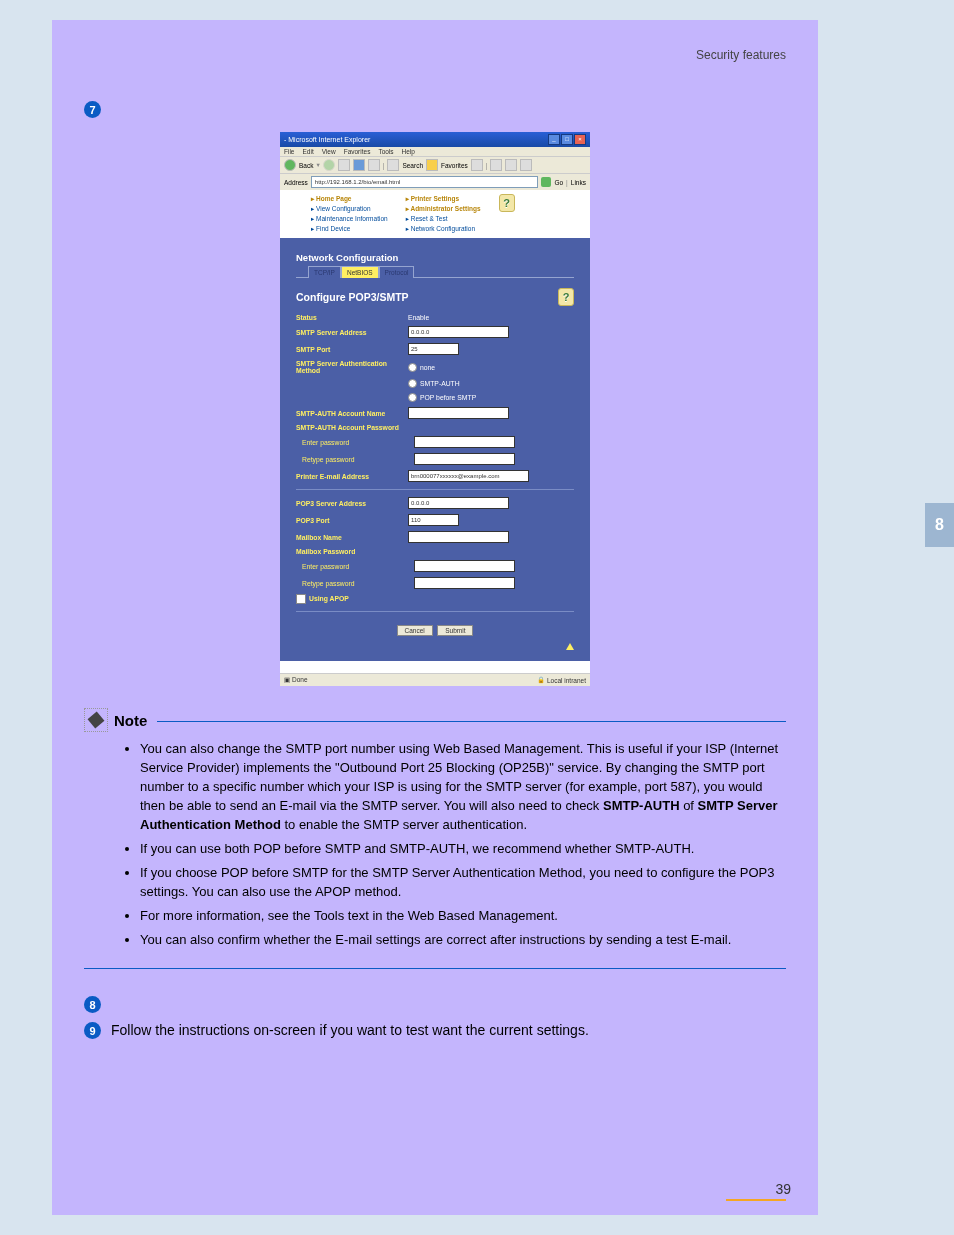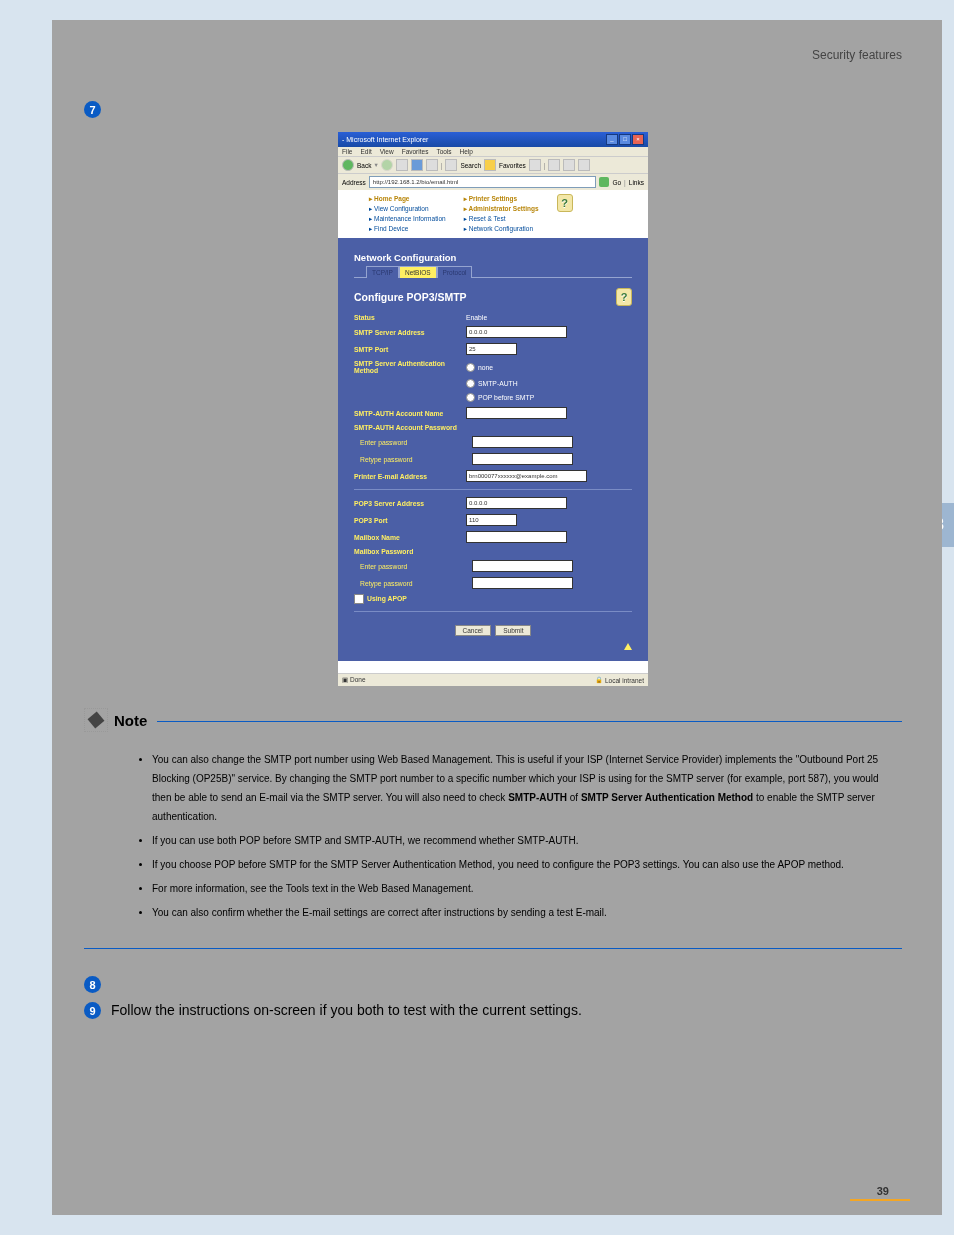--- a/index.html
+++ b/index.html
@@ -1,17 +1,17 @@
 <!DOCTYPE html>
 <html><head>
 <meta charset="utf-8">
 <style>
   html,body{margin:0;padding:0;font-family:Arial,Helvetica,sans-serif;background:#fff;color:#000}
   .page{width:954px;height:1235px;position:relative;background:#d8e4ef;box-sizing:border-box}
-  .inner{background:#a3a3a3;position:absolute;left:52px;top:20px;width:890px;height:1195px;padding:28px 40px 0 32px;box-sizing:border-box}
+  .inner{background:#c4b5fd;position:absolute;left:52px;top:20px;width:766px;height:1195px;padding:28px 32px 0 32px;box-sizing:border-box}
   .header{text-align:right;font-size:12px;color:#444;margin-bottom:38px}
   .step{display:flex;margin:8px 0}
   .ball{width:17px;height:17px;border-radius:50%;background:#0a5bc4;color:#fff;font-size:11px;font-weight:bold;display:flex;align-items:center;justify-content:center;margin-right:10px;margin-top:1px;flex-shrink:0}
   .step-text{font-size:14px;line-height:19px}
   .screenshot{width:310px;margin:14px auto 22px auto;background:#fff}
   .titlebar{background:linear-gradient(#2a5fd6,#184aa6);color:#fff;font-size:7px;padding:2px 4px;display:flex;align-items:center;justify-content:space-between}
   .winbtns{display:flex;gap:1px}
   .winbtn{width:10px;height:9px;background:#5a8ae0;border:1px solid #163a80;font-size:6px;text-align:center;line-height:9px}
   .winbtn.close{background:#e76353}
   .menubar{background:#ece9d8;font-size:6.5px;padding:1px 4px;color:#333;display:flex;gap:8px}
@@ -48,24 +48,24 @@
   .goTop{text-align:right;color:#fff;font-size:7px;margin-top:6px}
   .goTop .tri{display:inline-block;width:0;height:0;border-left:4px solid transparent;border-right:4px solid transparent;border-bottom:7px solid #ffef62}
   .statusbar{background:#ece9d8;font-size:6.5px;padding:2px 4px;display:flex;justify-content:space-between;color:#333;border-top:1px solid #ccc}
   .statusbar .li{color:#333;display:flex;align-items:center;gap:2px}
   .note-icon{display:inline-flex;align-items:center;justify-content:center;width:22px;height:22px;border:1px dotted #999;margin-right:6px;vertical-align:middle}
   .note-pen{display:inline-block;width:12px;height:12px;transform:rotate(-40deg);background:#444}
   .note-head{display:flex;align-items:center;}
   .note-head .label{font-weight:bold;font-size:15px}
   .note-line{flex:1;border-top:1px solid #0a5bc4;margin-left:10px;margin-top:2px}
   .note-body{border-bottom:1px solid #0a5bc4;padding:6px 0 14px 42px}
-  .note-body ul{margin:12px;padding-left:14px;font-size:10px;line-height:19px}
+  .note-body ul{margin:0;padding-left:14px;font-size:13px;line-height:19px}
   .note-body li{margin:1px 0 5px 0}
   .sidetab{position:absolute;right:0;top:503px;width:29px;height:44px;background:#9db6d1;color:#fff;display:flex;align-items:center;justify-content:center;font-size:16px;font-weight:bold}
-  .pnum{position:absolute;bottom:18px;right:53px;font-size:11px;font-weight:bold;color:#333}
+  .pnum{position:absolute;bottom:18px;right:27px;font-size:14px;font-weight:normal;color:#333}
   .pbar{position:absolute;bottom:14px;right:32px;width:60px;height:2px;background:#f5a623}
   .greyblock{background:#fff;height:12px}
 </style>
 </head>
 <body>
 
 <div class="page">
   <div class="sidetab">8</div>
   <div class="inner">
     <div class="header">Security features</div>
@@ -259,19 +259,19 @@
         <li>You can also confirm whether the E-mail settings are correct after instructions by sending a test E-mail.</li>
       </ul>
     </div>
 
     <div style="height:18px"></div>
     <div class="step">
       <div class="ball">8</div>
     </div>
     <div class="step">
       <div class="ball">9</div>
-      <div class="step-text">Follow the instructions on-screen if you both to test with the current settings.</div>
+      <div class="step-text">Follow the instructions on-screen if you want to test want the current settings.</div>
     </div>
 
     <div class="pnum">39</div>
     <div class="pbar"></div>
   </div>
 </div>
 
 </body></html>

